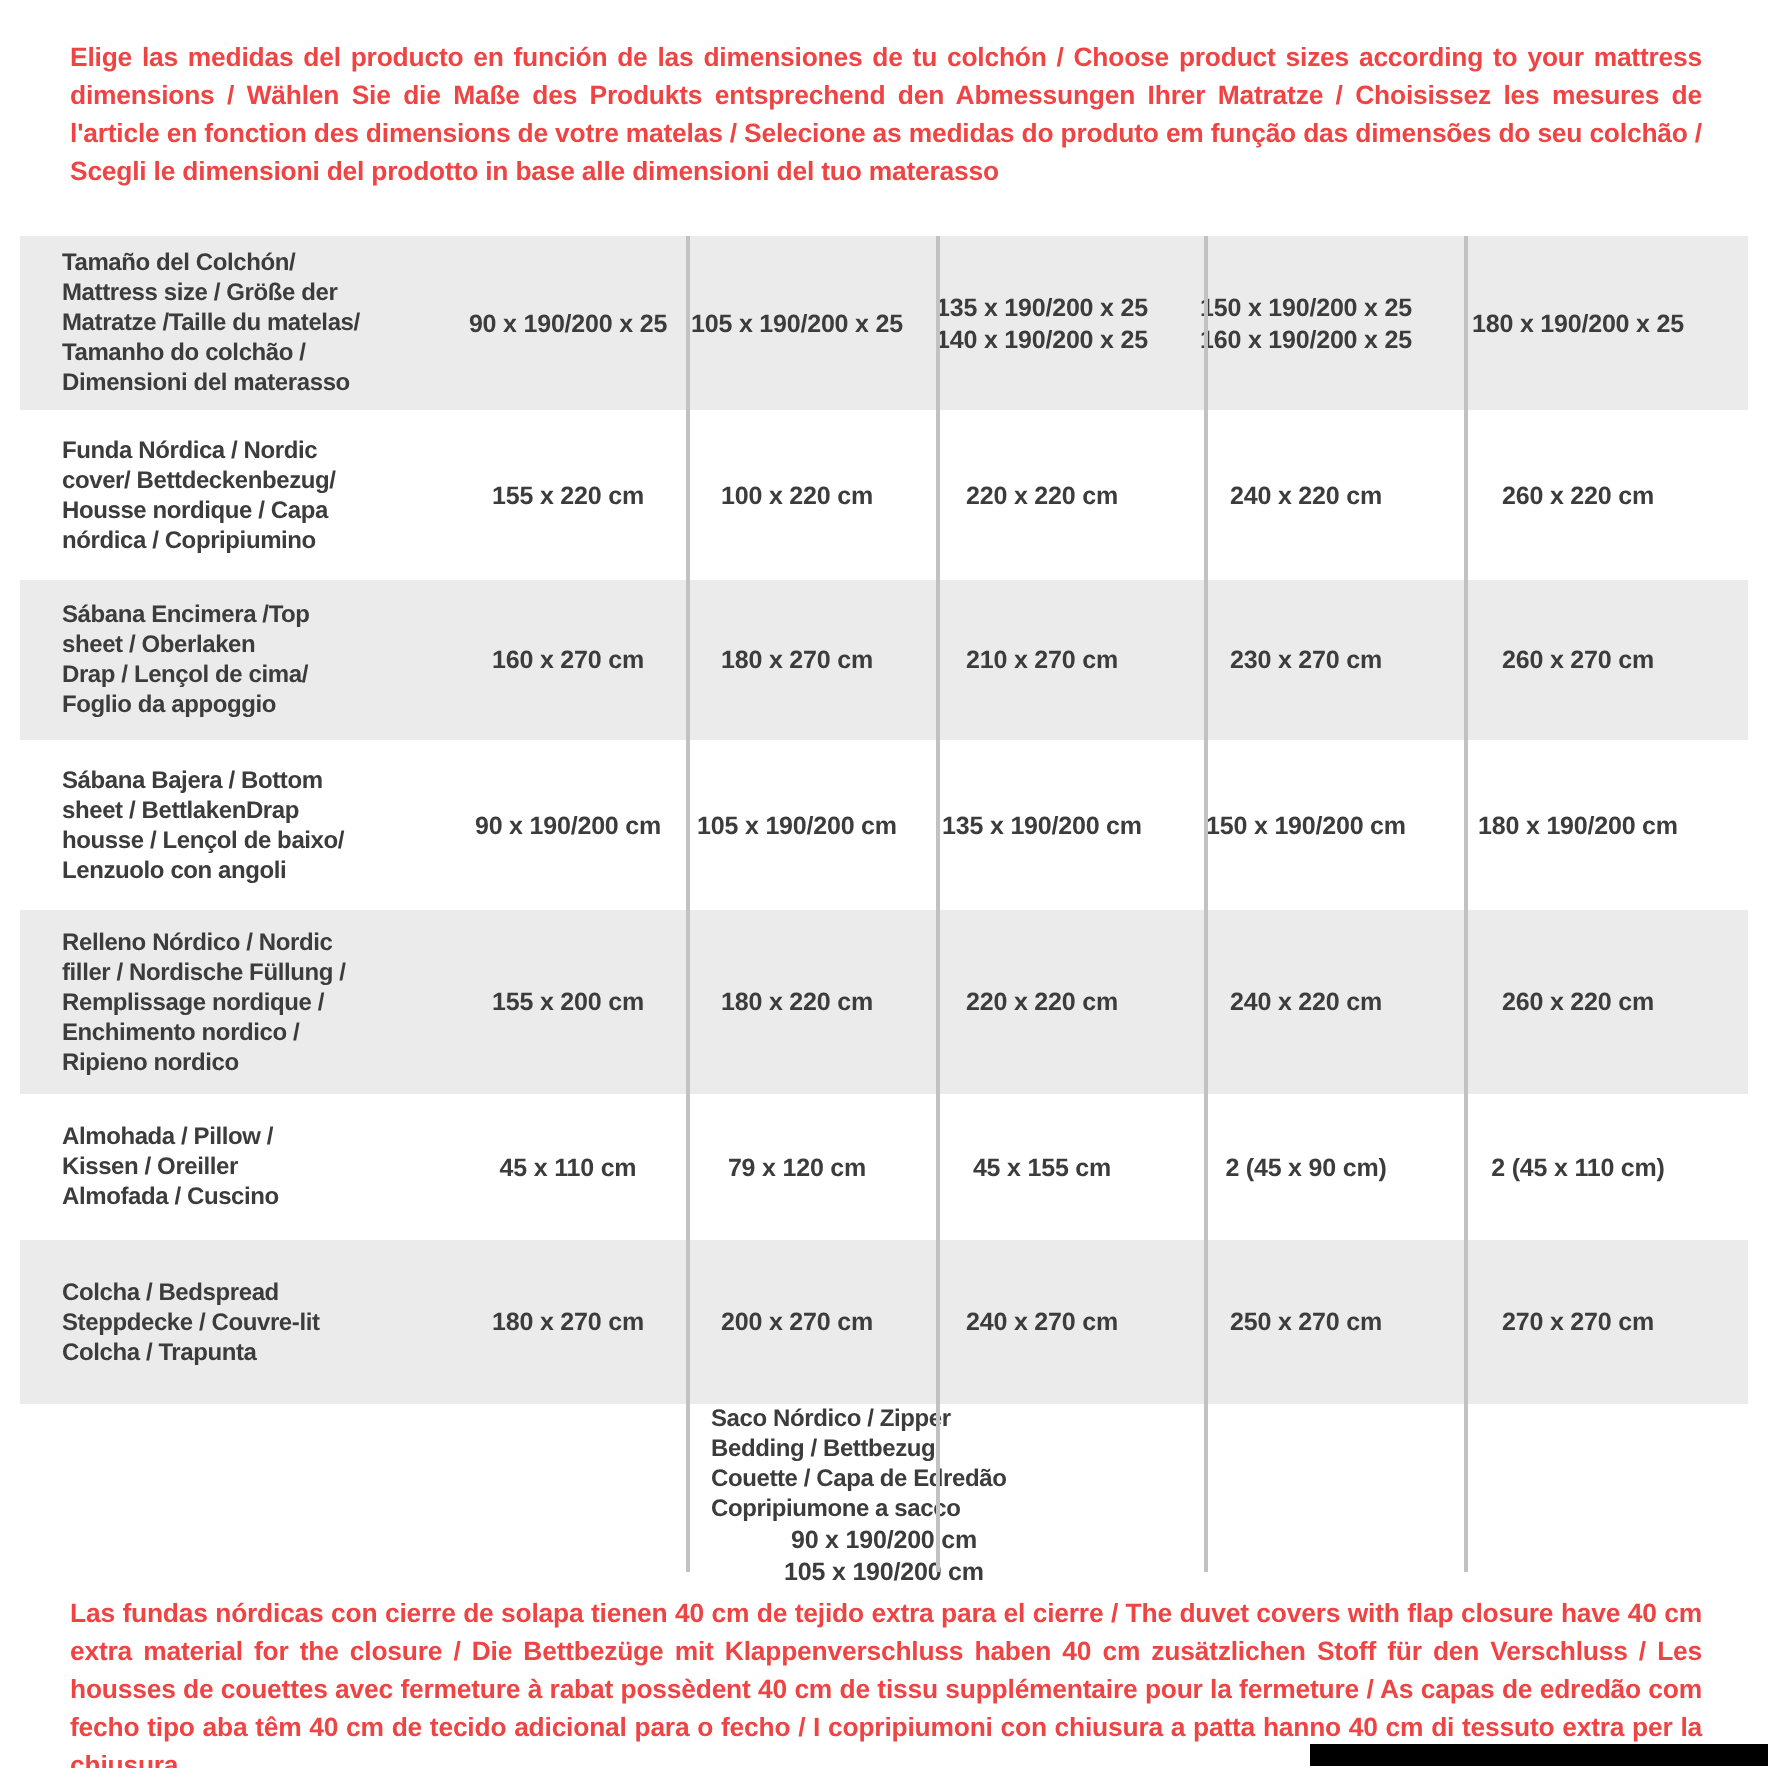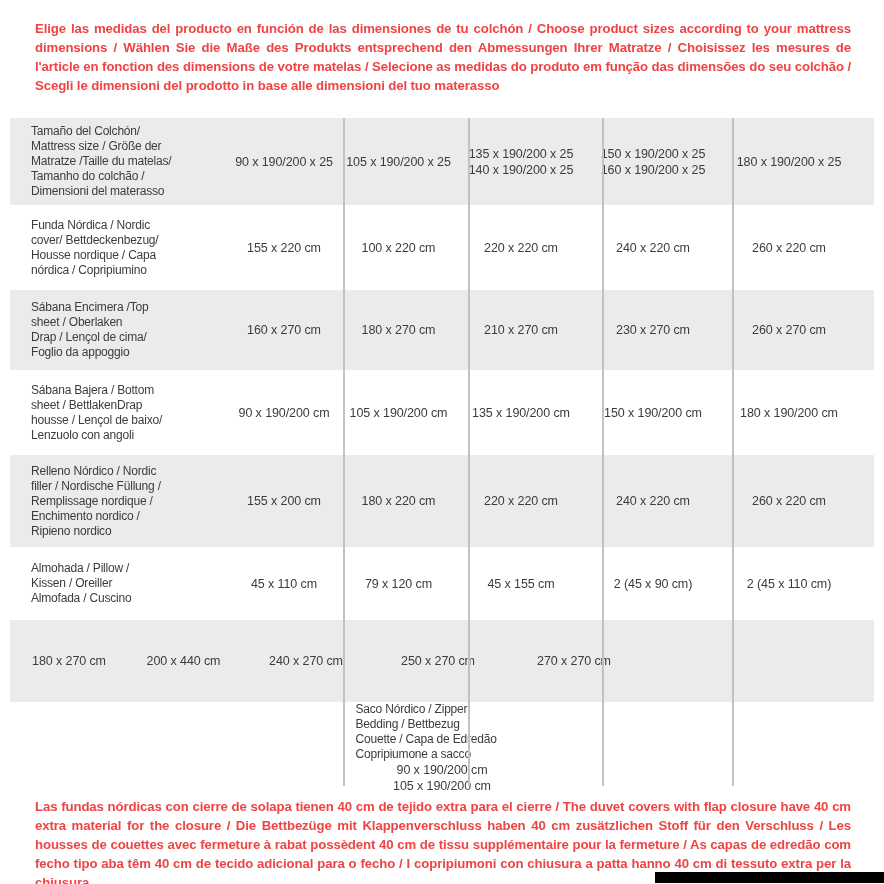--- a/index.html
+++ b/index.html
@@ -48,21 +48,21 @@
   .row:nth-child(3) { height: 80px; }
   .row:nth-child(4) { height: 85px; }
   .row:nth-child(5) { height: 92px; }
   .row:nth-child(6) { height: 73px; }
   .row:nth-child(7) { height: 82px; }
   .row:nth-child(8) { height: 84px; flex-direction: column; }
 
   .cell {
     white-space: pre-line;
     color: #3c3c3c;
-    font-weight: 400;
+    font-weight: 700;
   }
   .cell.label {
     box-sizing: border-box;
     width: 215px;
     padding-left: 21px;
     padding-right: 6px;
     font-size: 12px;
     line-height: 15px;
     letter-spacing: -0.2px;
   }
@@ -177,22 +177,25 @@
 Kissen / Oreiller
 Almofada / Cuscino</div>
       <div class="cell val w1">45 x 110 cm</div>
       <div class="cell val w2">79 x 120 cm</div>
       <div class="cell val w3">45 x 155 cm</div>
       <div class="cell val w4">2 (45 x 90 cm)</div>
       <div class="cell val w5">2 (45 x 110 cm)</div>
     </div>
 
     <div class="row">
+      <div class="cell label">Colcha / Bedspread
+Steppdecke / Couvre-lit
+Colcha / Trapunta</div>
       <div class="cell val w1">180 x 270 cm</div>
-      <div class="cell val w2">200 x 440 cm</div>
+      <div class="cell val w2">200 x 270 cm</div>
       <div class="cell val w3">240 x 270 cm</div>
       <div class="cell val w4">250 x 270 cm</div>
       <div class="cell val w5">270 x 270 cm</div>
     </div>
 
     <div class="row">
       <div class="cell label">Saco Nórdico / Zipper
 Bedding / Bettbezug
 Couette  / Capa de Edredão
 Copripiumone a sacco</div>

